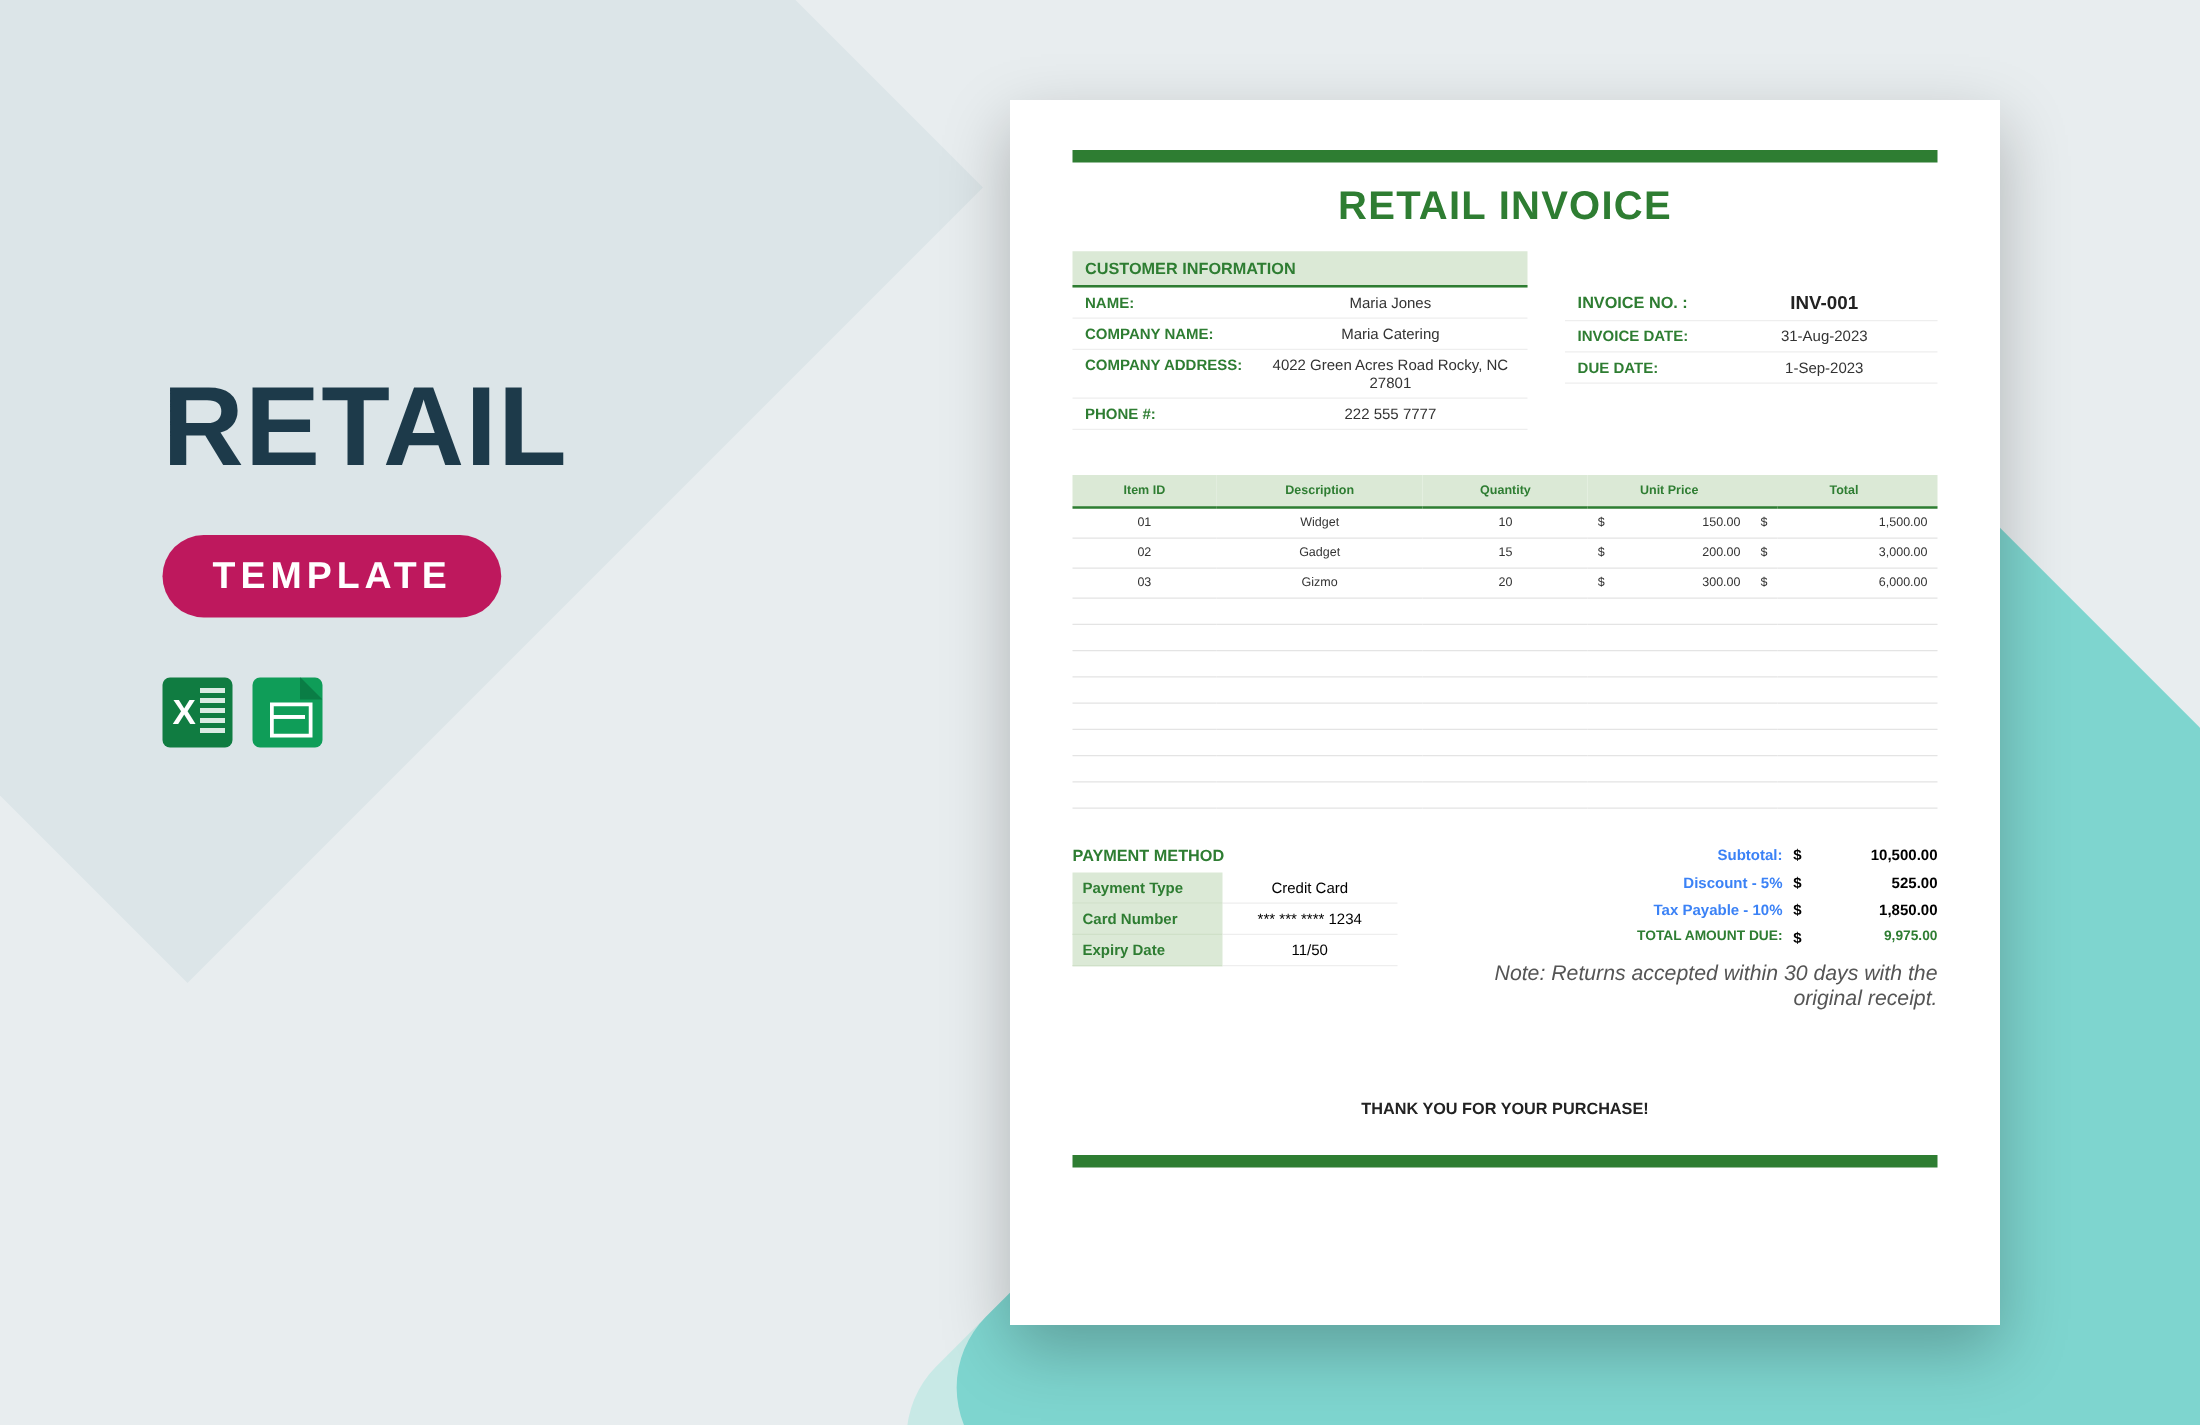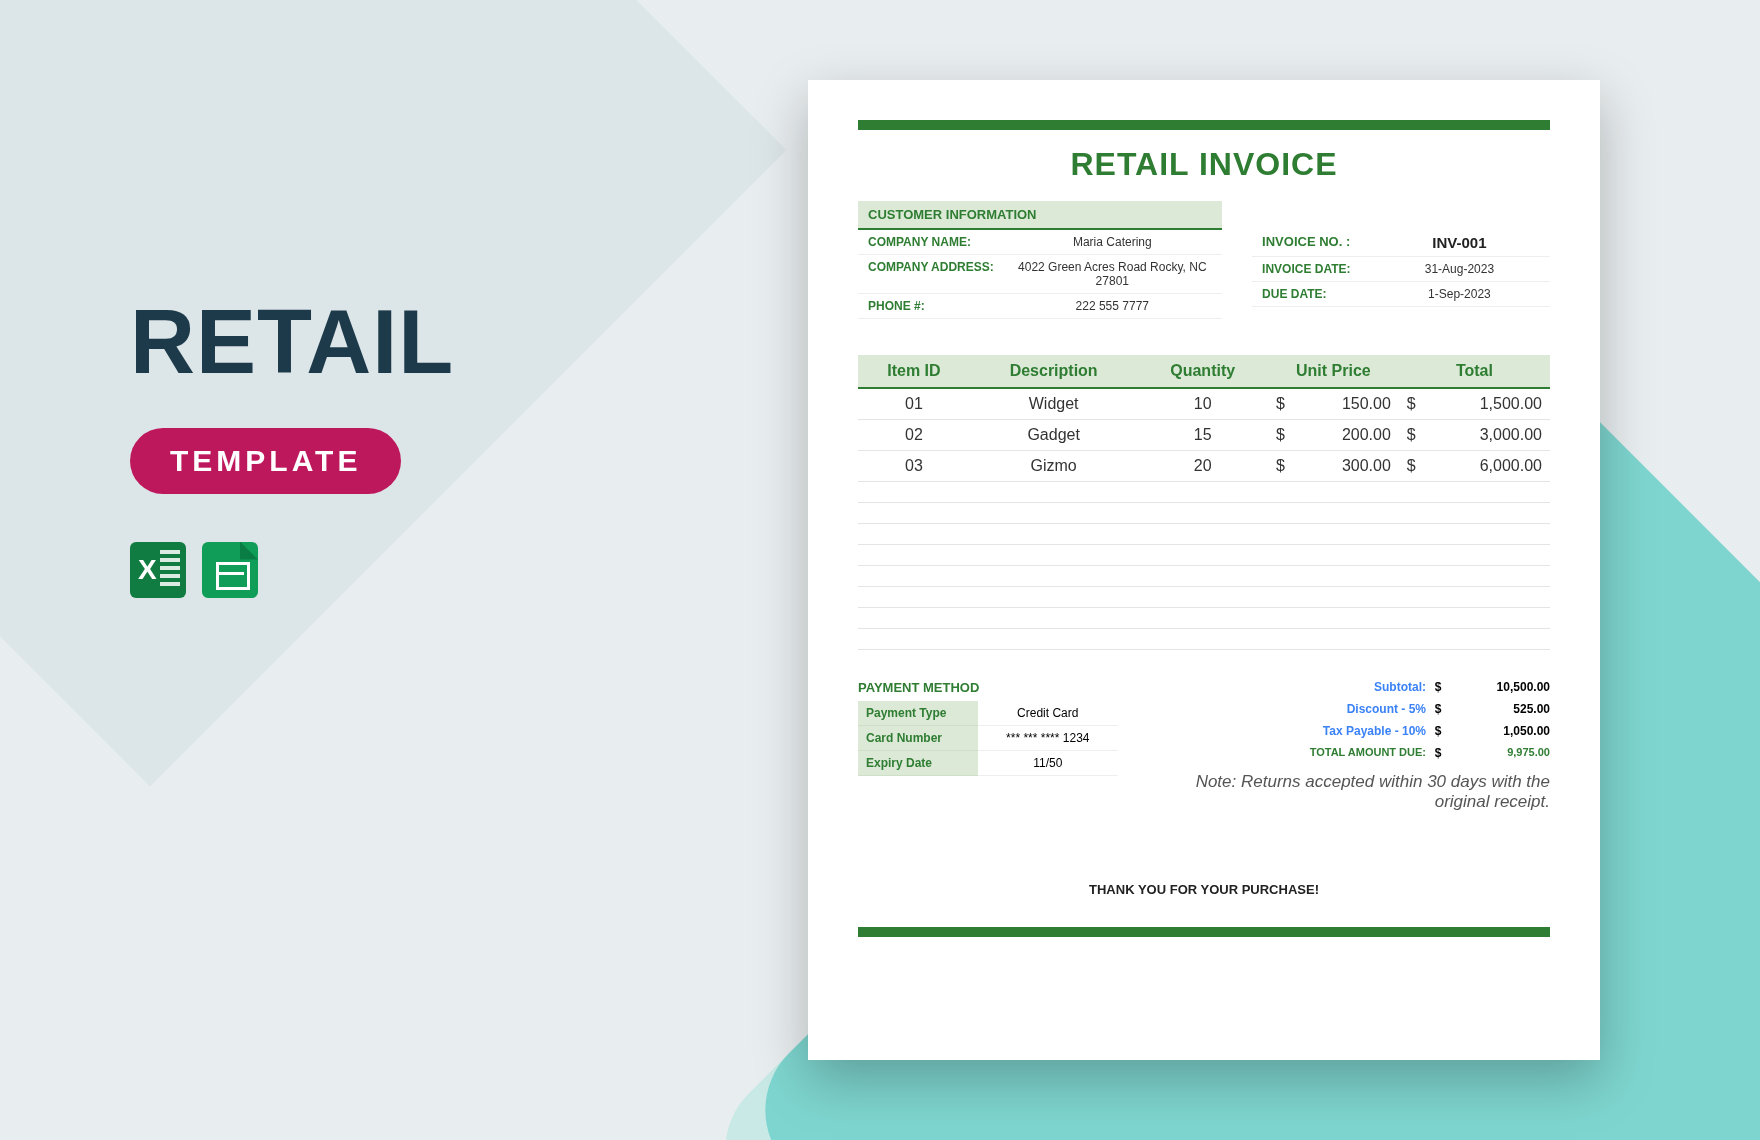--- a/index.html
+++ b/index.html
@@ -151,21 +151,21 @@
     font-size: 13px;
     padding: 6px 10px;
     border-bottom: 2px solid #2e7d32;
   }
   .kv { display: flex; font-size: 12px; padding: 5px 10px; border-bottom: 1px solid #eee; }
   .kv .k { color: #2e7d32; font-weight: 700; width: 42%; }
   .kv .v { flex: 1; text-align: center; color: #333; }
   .kv.big .k { font-size: 13px; }
   .kv.big .v { font-weight: 700; font-size: 15px; color: #222; }
 
-  .items-table { margin-top: 36px; width: 100%; border-collapse: collapse; font-size: 16px; }
+  .items-table { margin-top: 36px; width: 100%; border-collapse: collapse; font-size: 10px; }
   .items-table th {
     background: #dbe9d6;
     color: #2e7d32;
     font-weight: 700;
     padding: 7px 8px;
     border-bottom: 2px solid #2e7d32;
     text-align: center;
   }
   .items-table td {
     padding: 6px 8px;
@@ -241,20 +241,24 @@
   </div>
 </div>
 
 <div class="doc-wrap">
   <div class="green-bar"></div>
   <div class="doc-title">RETAIL INVOICE</div>
 
   <div class="info-row">
     <div class="cust-box">
       <div class="section-header">CUSTOMER INFORMATION</div>
+      <div class="kv">
+        <div class="k">NAME:</div>
+        <div class="v">Maria Jones</div>
+      </div>
       <div class="kv">
         <div class="k">COMPANY NAME:</div>
         <div class="v">Maria Catering</div>
       </div>
       <div class="kv">
         <div class="k">COMPANY ADDRESS:</div>
         <div class="v">4022 Green Acres Road Rocky, NC 27801</div>
       </div>
       <div class="kv">
         <div class="k">PHONE #:</div>
@@ -365,21 +369,21 @@
         <div class="tv">10,500.00</div>
       </div>
       <div class="tot-row">
         <div class="tl">Discount - 5%</div>
         <div class="cur">$</div>
         <div class="tv">525.00</div>
       </div>
       <div class="tot-row">
         <div class="tl">Tax Payable - 10%</div>
         <div class="cur">$</div>
-        <div class="tv">1,050.00</div>
+        <div class="tv">1,850.00</div>
       </div>
       <div class="tot-row total">
         <div class="tl">TOTAL AMOUNT DUE:</div>
         <div class="cur">$</div>
         <div class="tv">9,975.00</div>
       </div>
       <div class="note">Note: Returns accepted within 30 days with the original receipt.</div>
     </div>
   </div>
 

